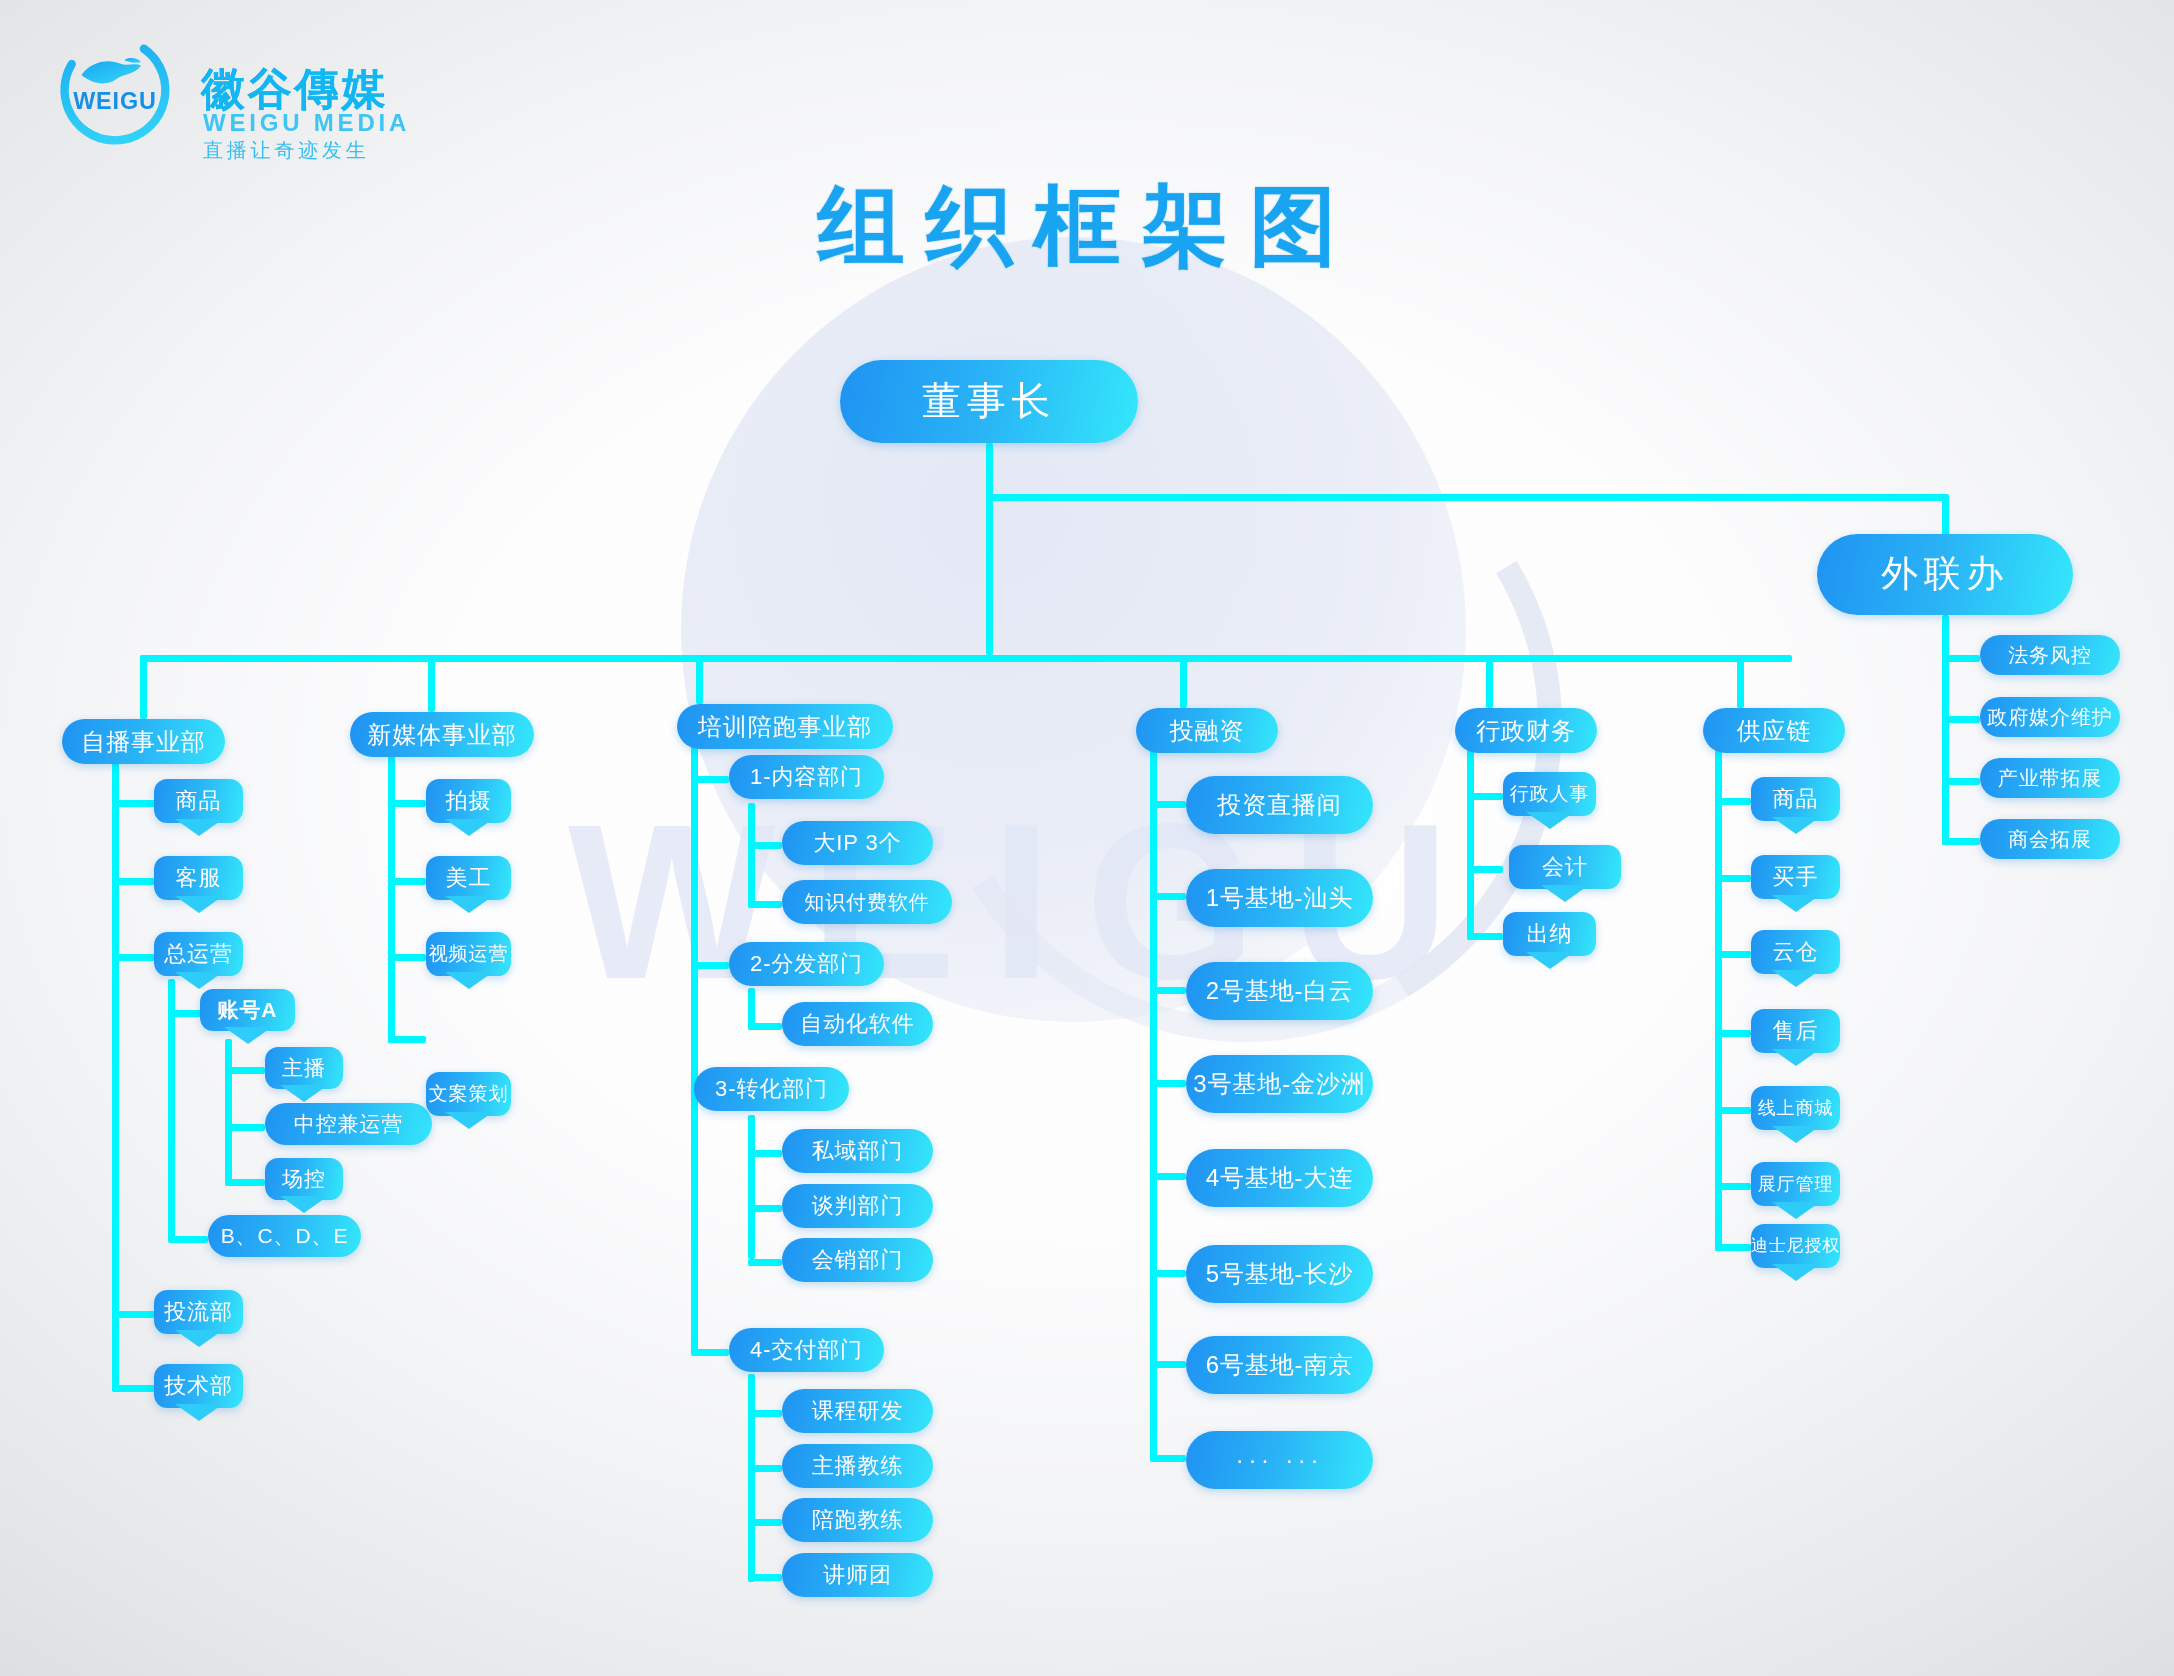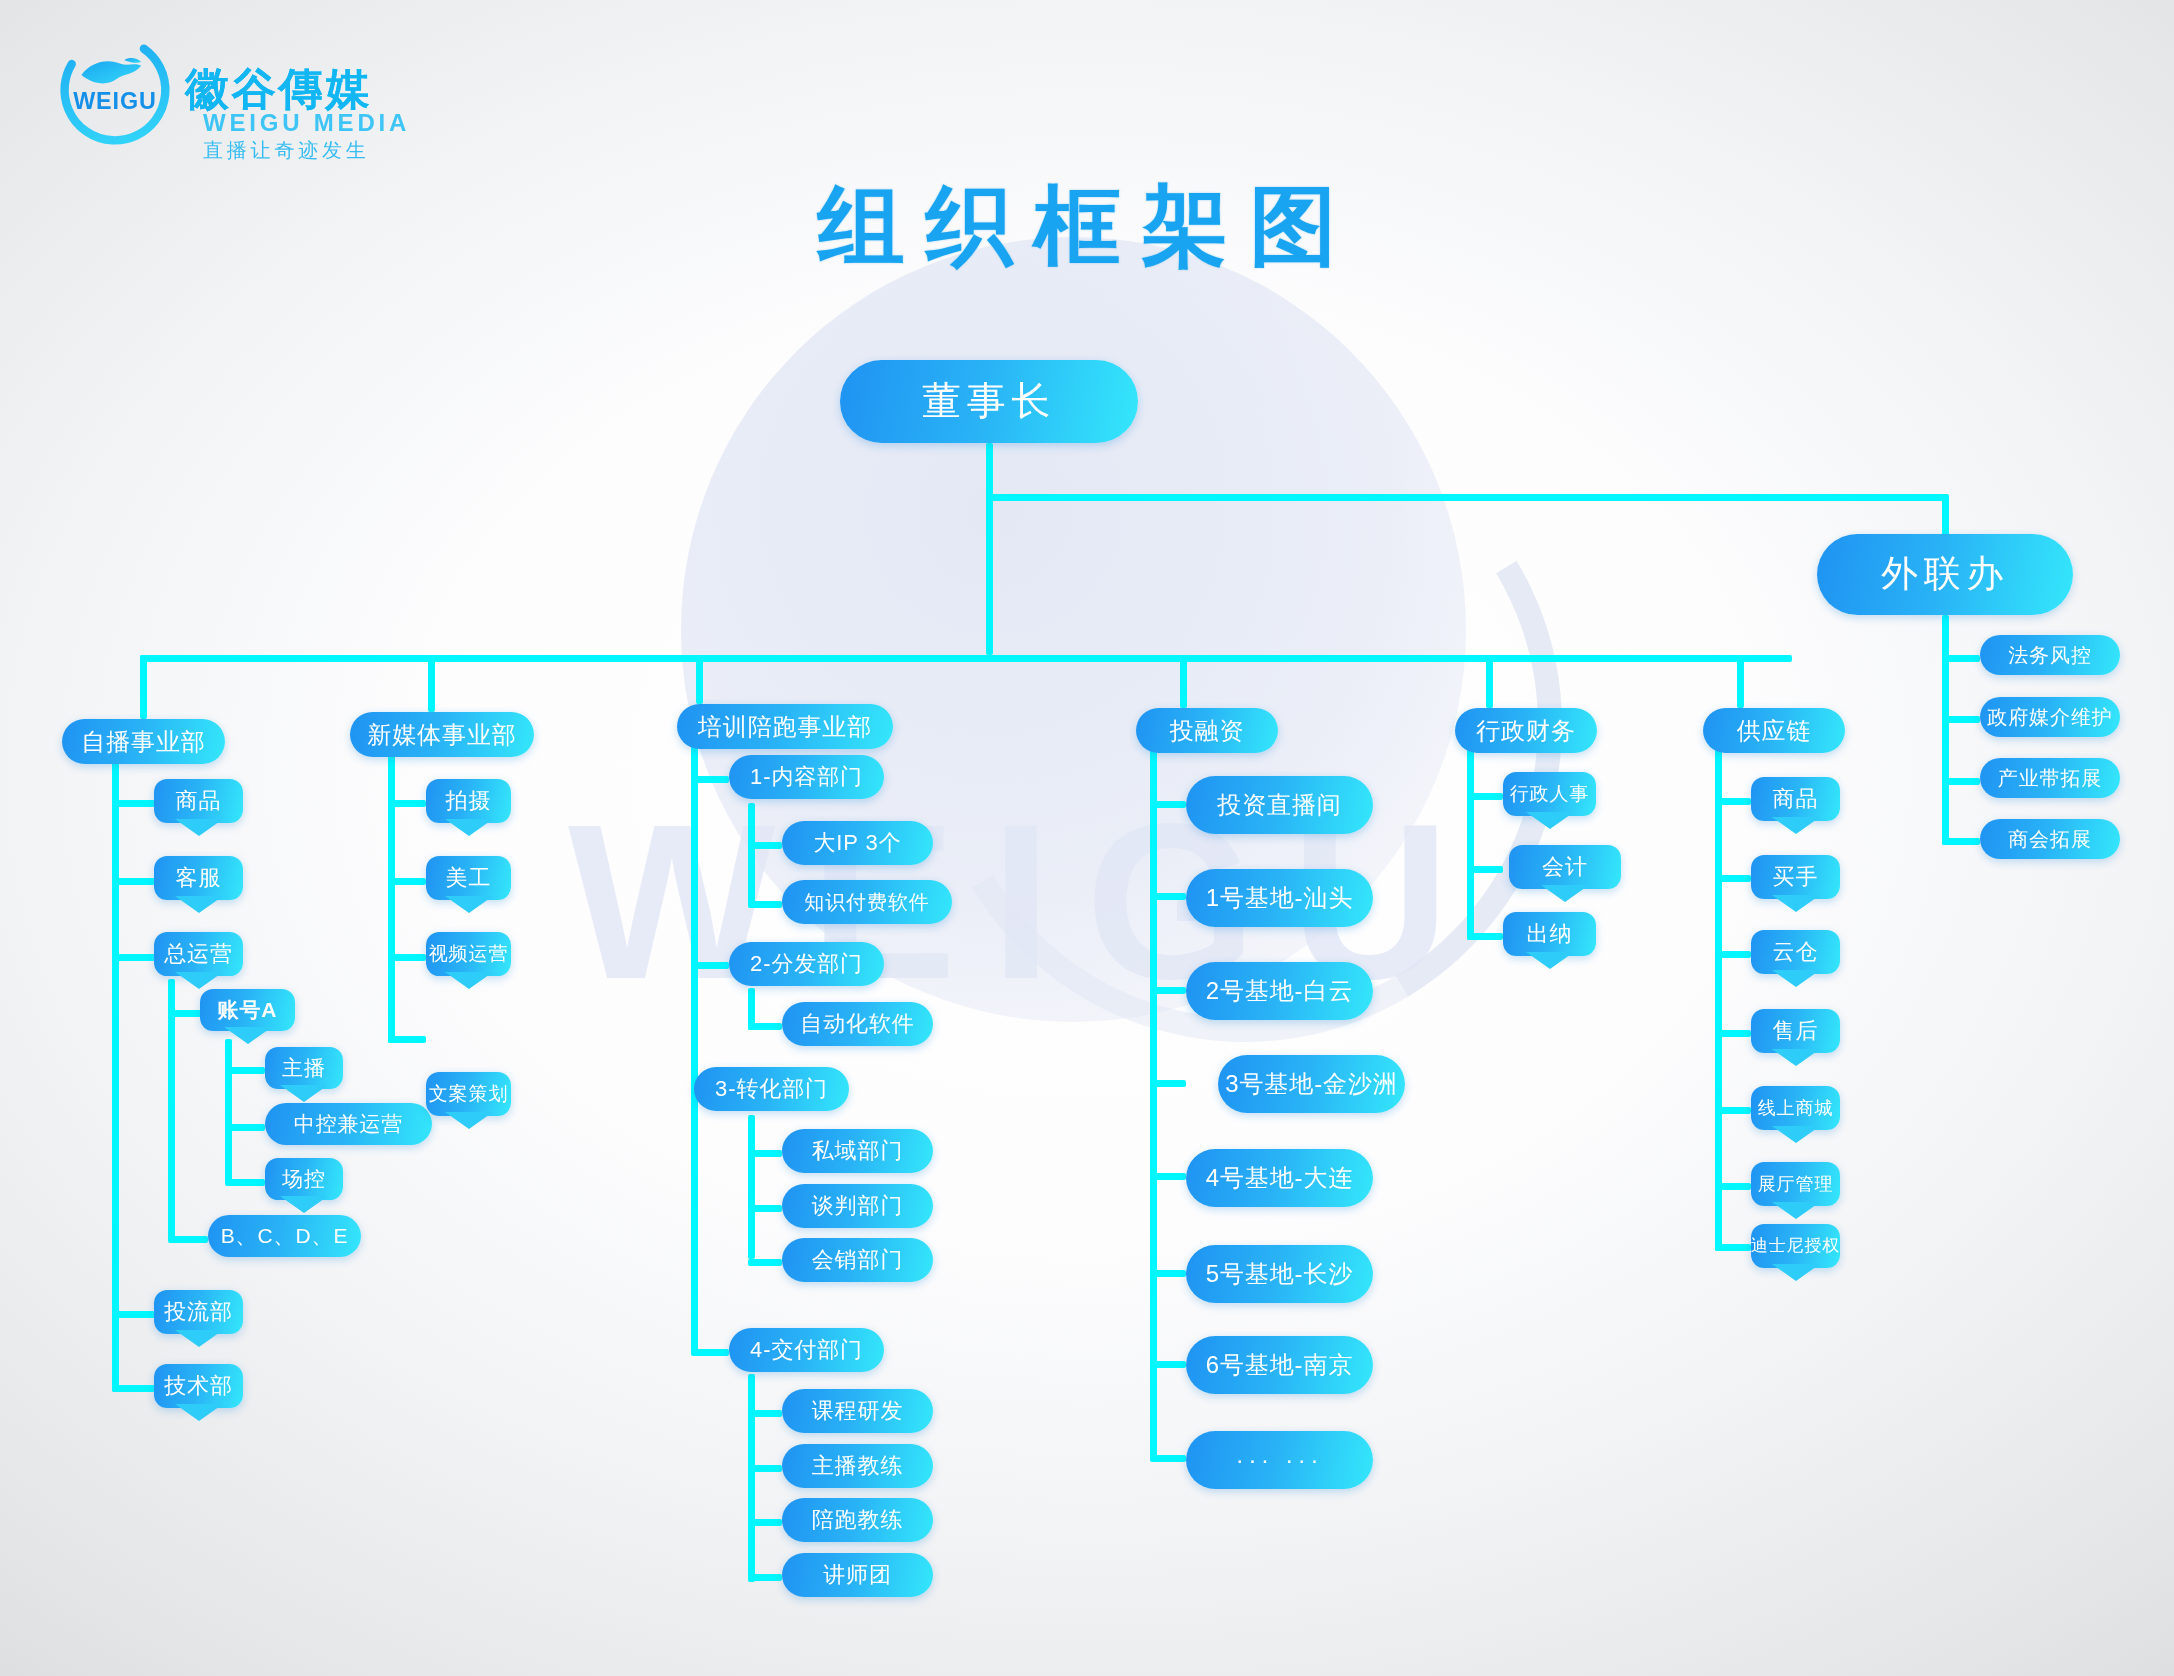--- a/index.html
+++ b/index.html
@@ -33,21 +33,21 @@
     position:absolute;left:568px;top:776px;
     font-size:220px;font-weight:bold;letter-spacing:34px;
     color:rgba(226,231,245,.82);
     font-family:"Liberation Sans",sans-serif;
     pointer-events:none;user-select:none;
   }
 
   
   .logo{position:absolute;left:59px;top:30px;width:397px;height:123px;}
   .logo-mark{position:absolute;left:0;top:3.8px;width:112px;height:112px;}
-  .logo-cn{position:absolute;left:126px;top:30px;font-size:44px;font-weight:bold;
+  .logo-cn{position:absolute;left:142px;top:30px;font-size:44px;font-weight:bold;
       color:#12b6f3;letter-spacing:2.8px;font-family:"Liberation Serif",serif;
       background:linear-gradient(90deg,#1aa7f0,#2fd8f8);-webkit-background-clip:text;}
   .logo-en{position:absolute;left:144px;top:79px;font-size:24px;letter-spacing:3.8px;
       color:#3ec5f5;font-weight:bold;}
   .logo-slogan{position:absolute;left:144px;top:107px;font-size:20px;letter-spacing:3.8px;
       color:#37bdf2;}
 
   
   .title{
     position:absolute;left:0;right:0;top:168px;text-align:center;
@@ -252,21 +252,21 @@
   <div class="node pill lvl3" style="left:729px;top:1328px;width:155px;">4-交付部门</div>
   <div class="node pill lvl3" style="left:782px;top:1389px;width:151px;">课程研发</div>
   <div class="node pill lvl3" style="left:782px;top:1444px;width:151px;">主播教练</div>
   <div class="node pill lvl3" style="left:782px;top:1498px;width:151px;">陪跑教练</div>
   <div class="node pill lvl3" style="left:782px;top:1553px;width:151px;">讲师团</div>
 
   <div class="node pill lvl2" style="left:1136px;top:708px;width:142px;">投融资</div>
   <div class="node pill leafpill" style="left:1186px;top:776px;width:187px;">投资直播间</div>
   <div class="node pill leafpill" style="left:1186px;top:869px;width:187px;">1号基地-汕头</div>
   <div class="node pill leafpill" style="left:1186px;top:962px;width:187px;">2号基地-白云</div>
-  <div class="node pill leafpill" style="left:1186px;top:1055px;width:187px;margin-left:32px;">3号基地-金沙洲</div>
+  <div class="node pill leafpill" style="left:1186px;top:1055px;width:187px;">3号基地-金沙洲</div>
   <div class="node pill leafpill" style="left:1186px;top:1149px;width:187px;">4号基地-大连</div>
   <div class="node pill leafpill" style="left:1186px;top:1245px;width:187px;">5号基地-长沙</div>
   <div class="node pill leafpill" style="left:1186px;top:1336px;width:187px;">6号基地-南京</div>
   <div class="node pill leafpill" style="left:1186px;top:1431px;width:187px;letter-spacing:4.7px;">··· ···</div>
 
   <div class="node pill lvl2" style="left:1455px;top:708px;width:142px;">行政财务</div>
   <div class="node tag small lvl3" style="left:1503px;top:772px;width:93px;font-size:19px;">行政人事</div>
   <div class="node tag small lvl3" style="left:1503px;top:845px;width:112px;margin-left:6px;">会计</div>
   <div class="node tag small lvl3" style="left:1503px;top:912px;width:93px;">出纳</div>
 

